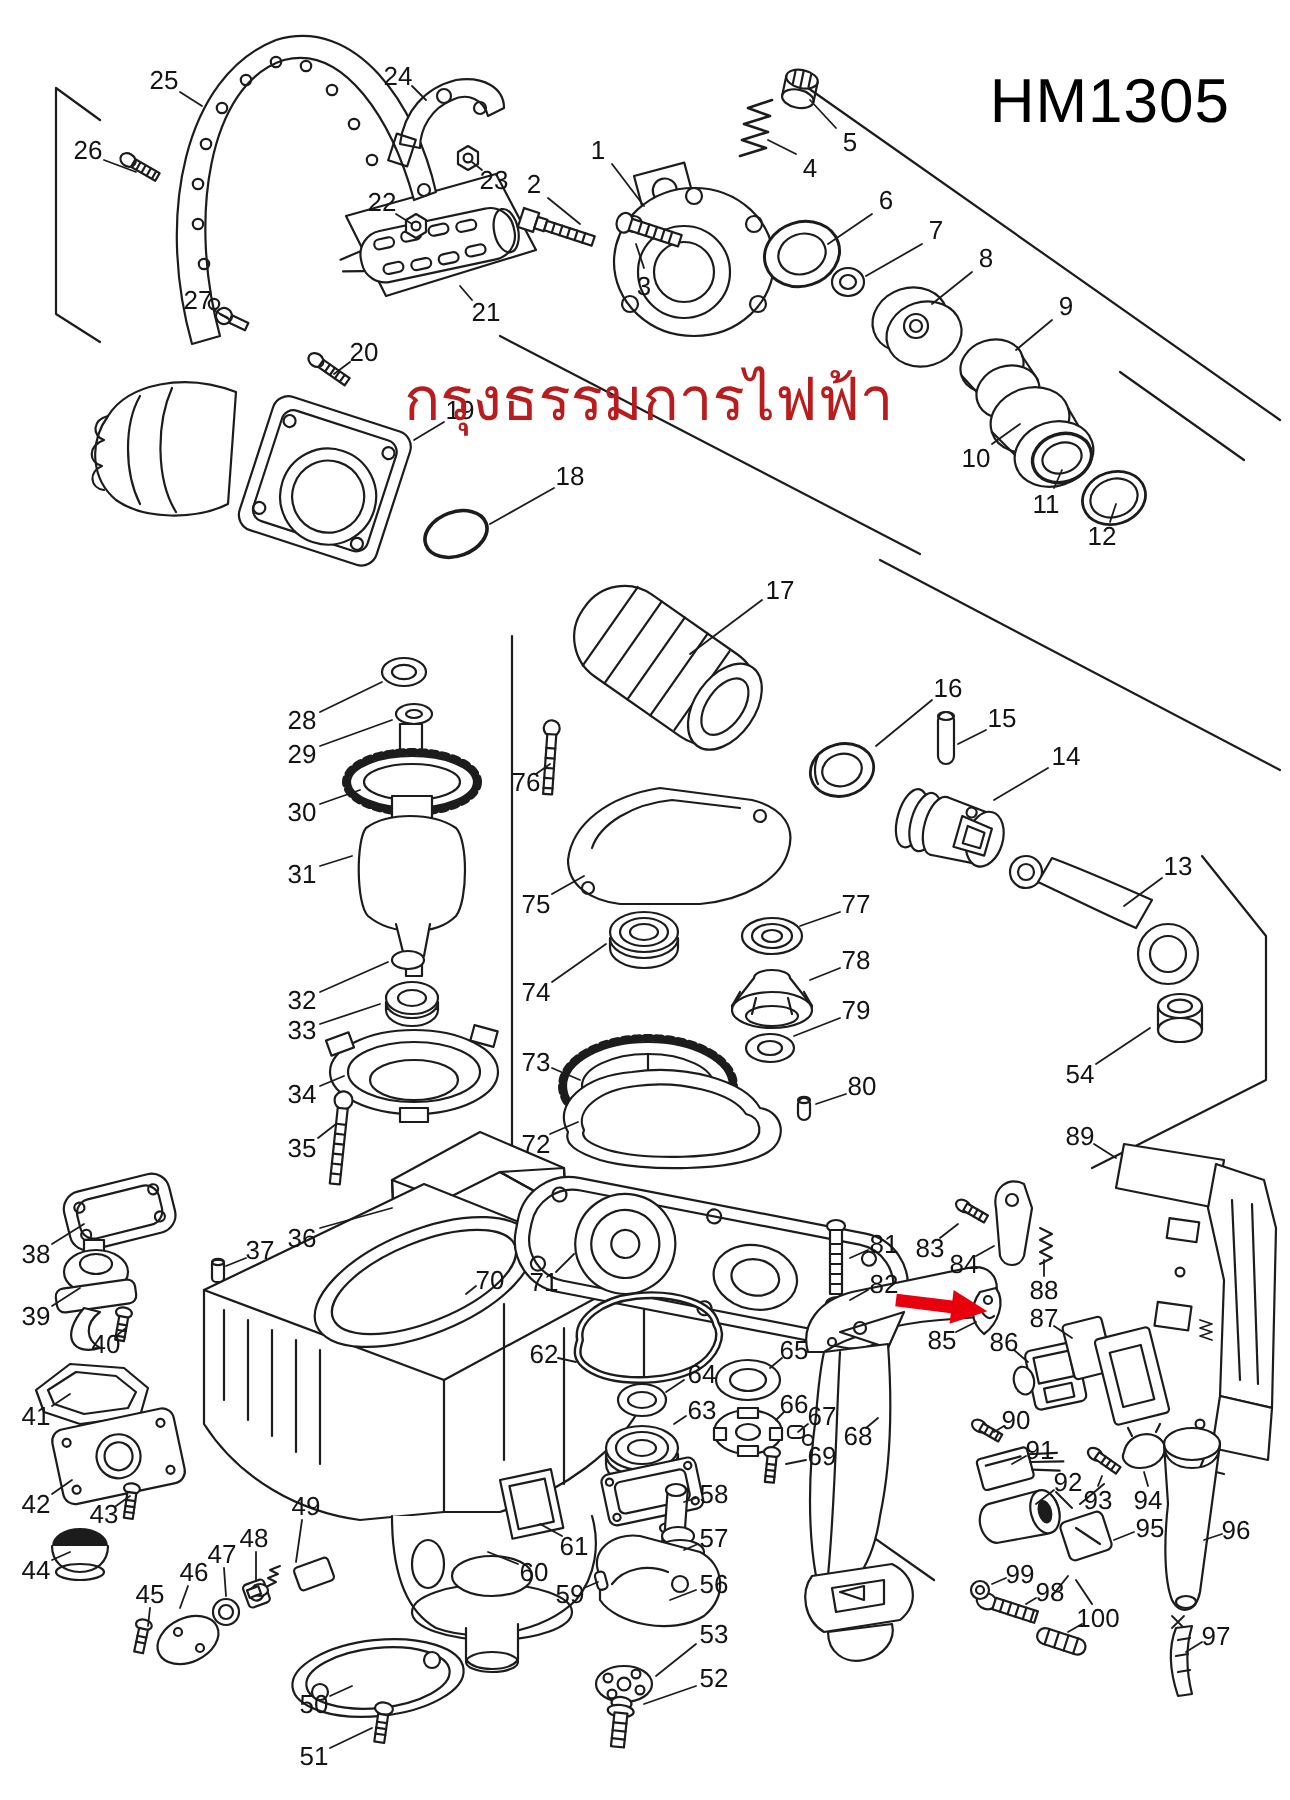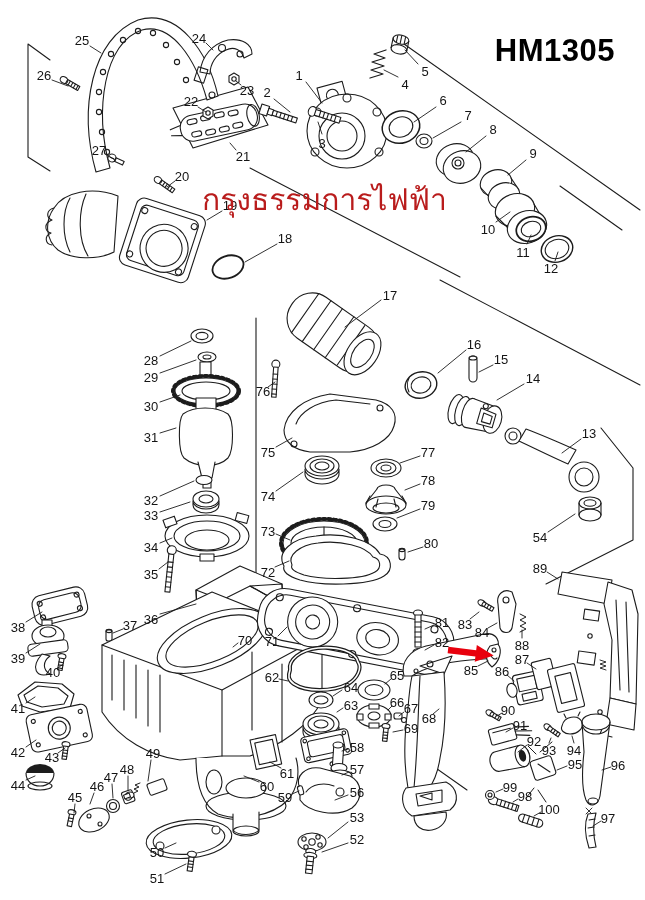--- a/index.html
+++ b/index.html
@@ -1,20 +1,20 @@
 <!DOCTYPE html>
 <html><head>
 <meta charset="utf-8">
 <style>
   html,body{margin:0;padding:0;background:#fff;}
   .stage{width:645px;height:900px;position:relative;background:#fff;overflow:hidden;
          font-family:"Liberation Sans",sans-serif;}
   .stage svg{position:absolute;left:0;top:0;}
   .title{position:absolute;top:33px;left:0;right:30px;text-align:right;
-         font-size:31px;font-weight:700;color:#000;letter-spacing:.5px;}
+         font-size:31px;font-weight:400;color:#000;letter-spacing:.5px;}
   .watermark{position:absolute;left:202px;top:176px;font-size:30px;color:#b91c1c;
              white-space:nowrap;z-index:1;pointer-events:none;}
   
   #diagram path,#diagram ellipse,#diagram circle,#diagram rect,#diagram line,
   #diagram polyline,#diagram polygon{stroke:#1c1c1c;fill:none;stroke-width:1.1;
       stroke-linejoin:round;stroke-linecap:round;}
   #diagram .f{fill:#ffffff;}
   #diagram .dk{fill:#1c1c1c;stroke:none;}
   #diagram .thin{stroke-width:.7;}
   #diagram .leader{stroke:#1c1c1c;stroke-width:.9;fill:none;}

